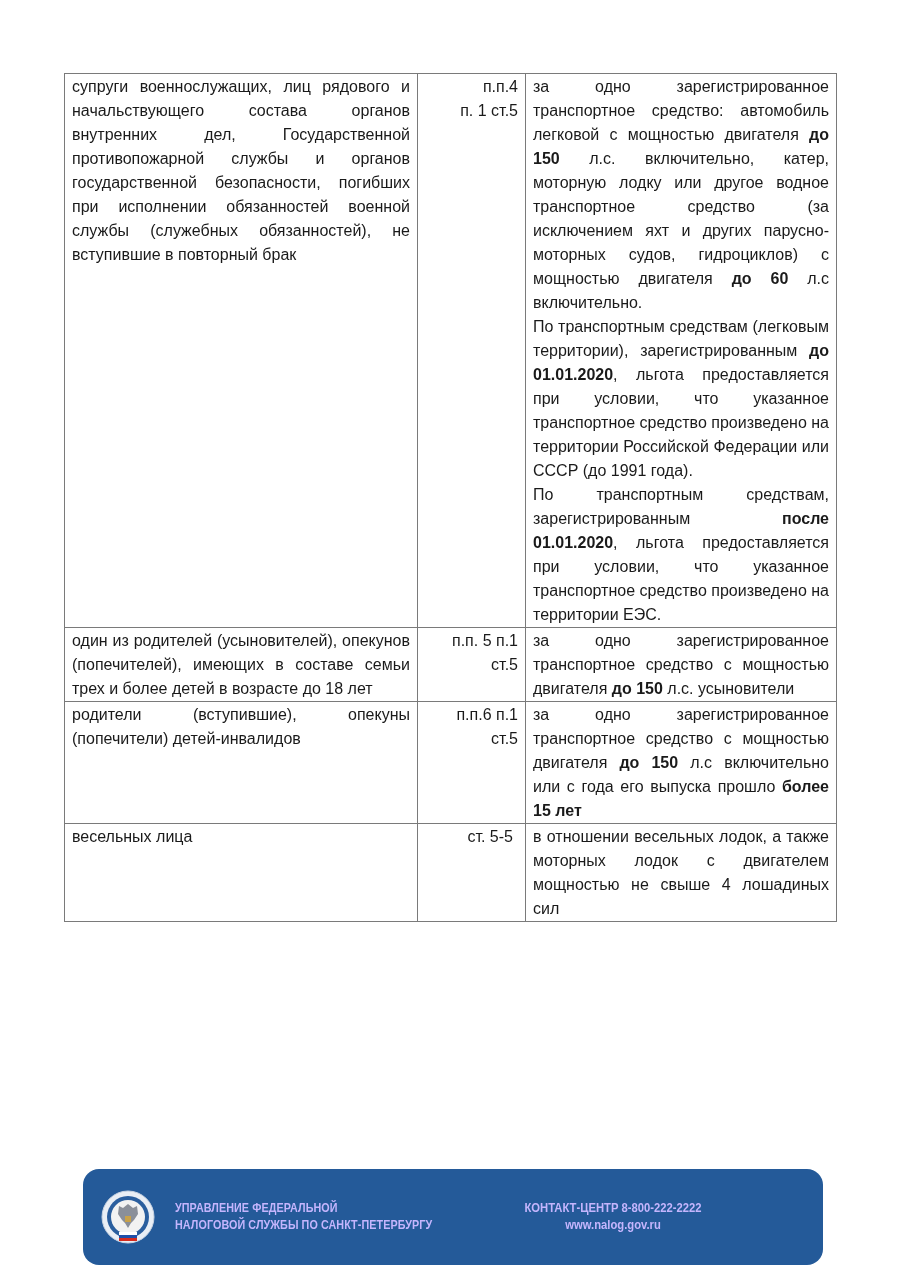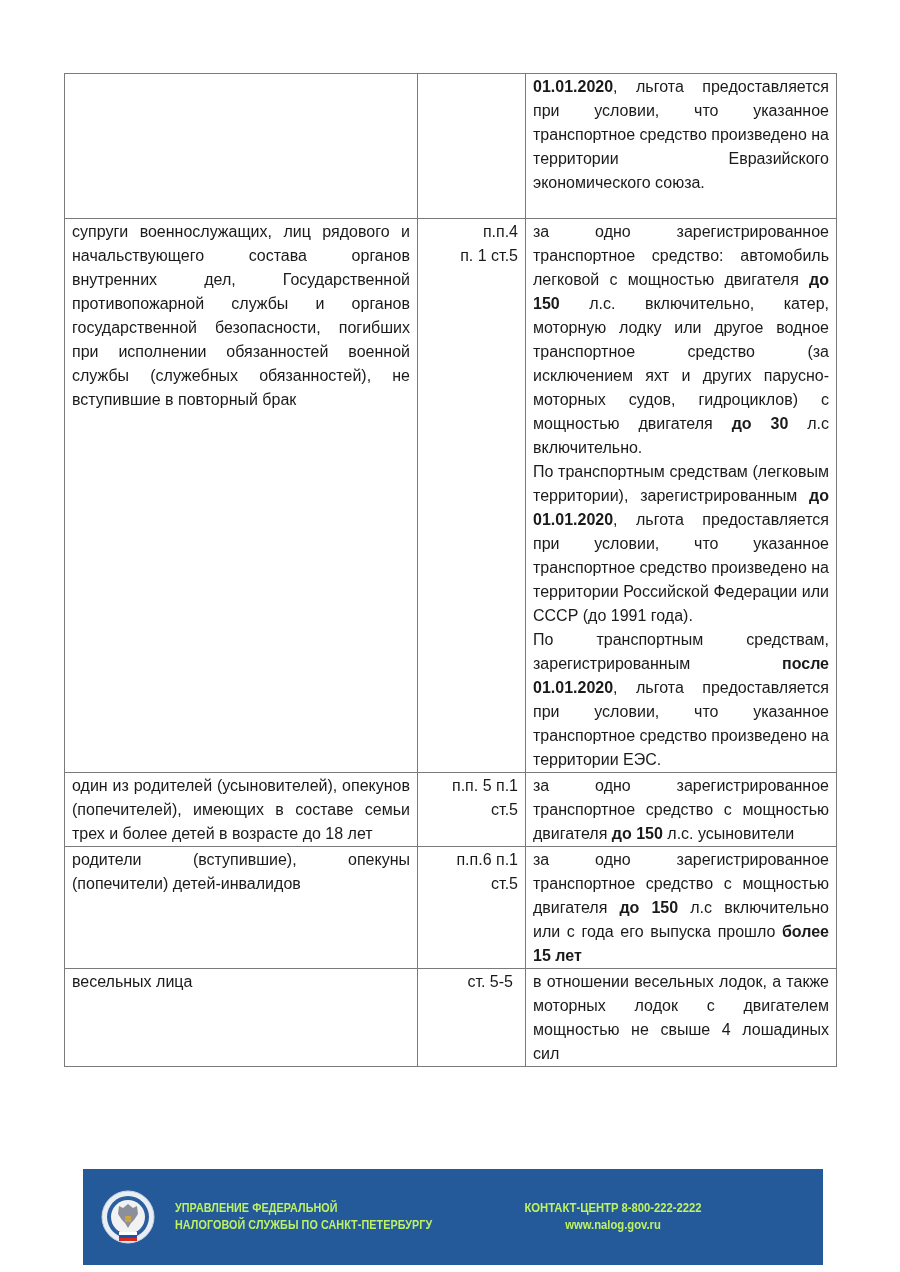--- a/index.html
+++ b/index.html
@@ -12,56 +12,49 @@
     .tbl col.c1 { width: 353px; }
     .tbl col.c2 { width: 108px; }
     .tbl col.c3 { width: 311px; }
     .j { text-align: justify; text-align-last: auto; }
     .center { text-align: right; }
     .right { text-align: right; padding-right: 12px !important; margin-top: 32px; }
     .para { display: block; text-align: justify; }
     b { font-weight: bold; }
     .row1 td { height: 143px; }
     .footer { position: absolute; left: 83px; top: 1169px; width: 740px; height: 96px;
-              background: #245a99; color: #bef264; }
+              background: #245a99; color: #c4b5fd; border-radius: 16px; }
     .logo { position: absolute; left: 18px; top: 21px; width: 54px; height: 54px; }
     .org { position: absolute; left: 92px; top: 31px; font-family: "Liberation Sans", sans-serif;
            font-weight: bold; font-size: 12.5px; line-height: 17px; letter-spacing: 0.1px;
            transform: scaleX(0.86); transform-origin: left top; }
     .contact { position: absolute; left: 400px; top: 31px; width: 260px; text-align: center;
                font-weight: bold; font-size: 12.5px; line-height: 17px;
                transform: scaleX(0.9); transform-origin: center top; }
   </style>
 </head>
 <body>
 
 <table class="tbl">
   <colgroup>
       <col class="c1">
       <col class="c2">
       <col class="c3">
     </colgroup>
   <tbody>
 
-    <tr class="row1">
-      <td></td>
-      <td></td>
-      <td class="j">
-        <span class="para"><b>01.01.2020</b><span>, льгота предоставляется при условии, что указанное транспортное средство произведено на территории Евразийского экономического союза.</span></span>
-      </td>
-    </tr>
 
     <tr>
       <td class="j"><span>супруги военнослужащих, лиц рядового и начальствующего состава органов внутренних дел, Государственной противопожарной службы и органов государственной безопасности, погибших при исполнении обязанностей военной службы (служебных обязанностей), не вступившие в повторный брак</span></td>
       <td class="center">
         <div>п.п.4</div>
         <div>п. 1 ст.5</div>
       </td>
       <td>
-        <span class="para"><span>за одно зарегистрированное транспортное средство: автомобиль легковой с мощностью двигателя </span><b>до 150</b><span> л.с. включительно, катер, моторную лодку или другое водное транспортное средство (за исключением яхт и других парусно-моторных судов, гидроциклов) с мощностью двигателя </span><b>до 30</b><span> л.с включительно.</span></span>
+        <span class="para"><span>за одно зарегистрированное транспортное средство: автомобиль легковой с мощностью двигателя </span><b>до 150</b><span> л.с. включительно, катер, моторную лодку или другое водное транспортное средство (за исключением яхт и других парусно-моторных судов, гидроциклов) с мощностью двигателя </span><b>до 60</b><span> л.с включительно.</span></span>
         <span class="para"><span> По транспортным средствам (легковым территории), зарегистрированным </span><b>до 01.01.2020</b><span>, льгота предоставляется при условии, что указанное транспортное средство произведено на территории Российской Федерации или СССР (до 1991 года).</span></span>
         <span class="para"><span> По транспортным средствам, зарегистрированным </span><b>после 01.01.2020</b><span>, льгота предоставляется при условии, что указанное транспортное средство произведено на территории ЕЭС.</span></span>
       </td>
     </tr>
 
     <tr>
       <td class="j"><span>один из родителей (усыновителей), опекунов (попечителей), имеющих в составе семьи трех и более детей в возрасте до 18 лет</span></td>
       <td class="center">
         <div>п.п. 5 п.1</div>
         <div>ст.5</div>

